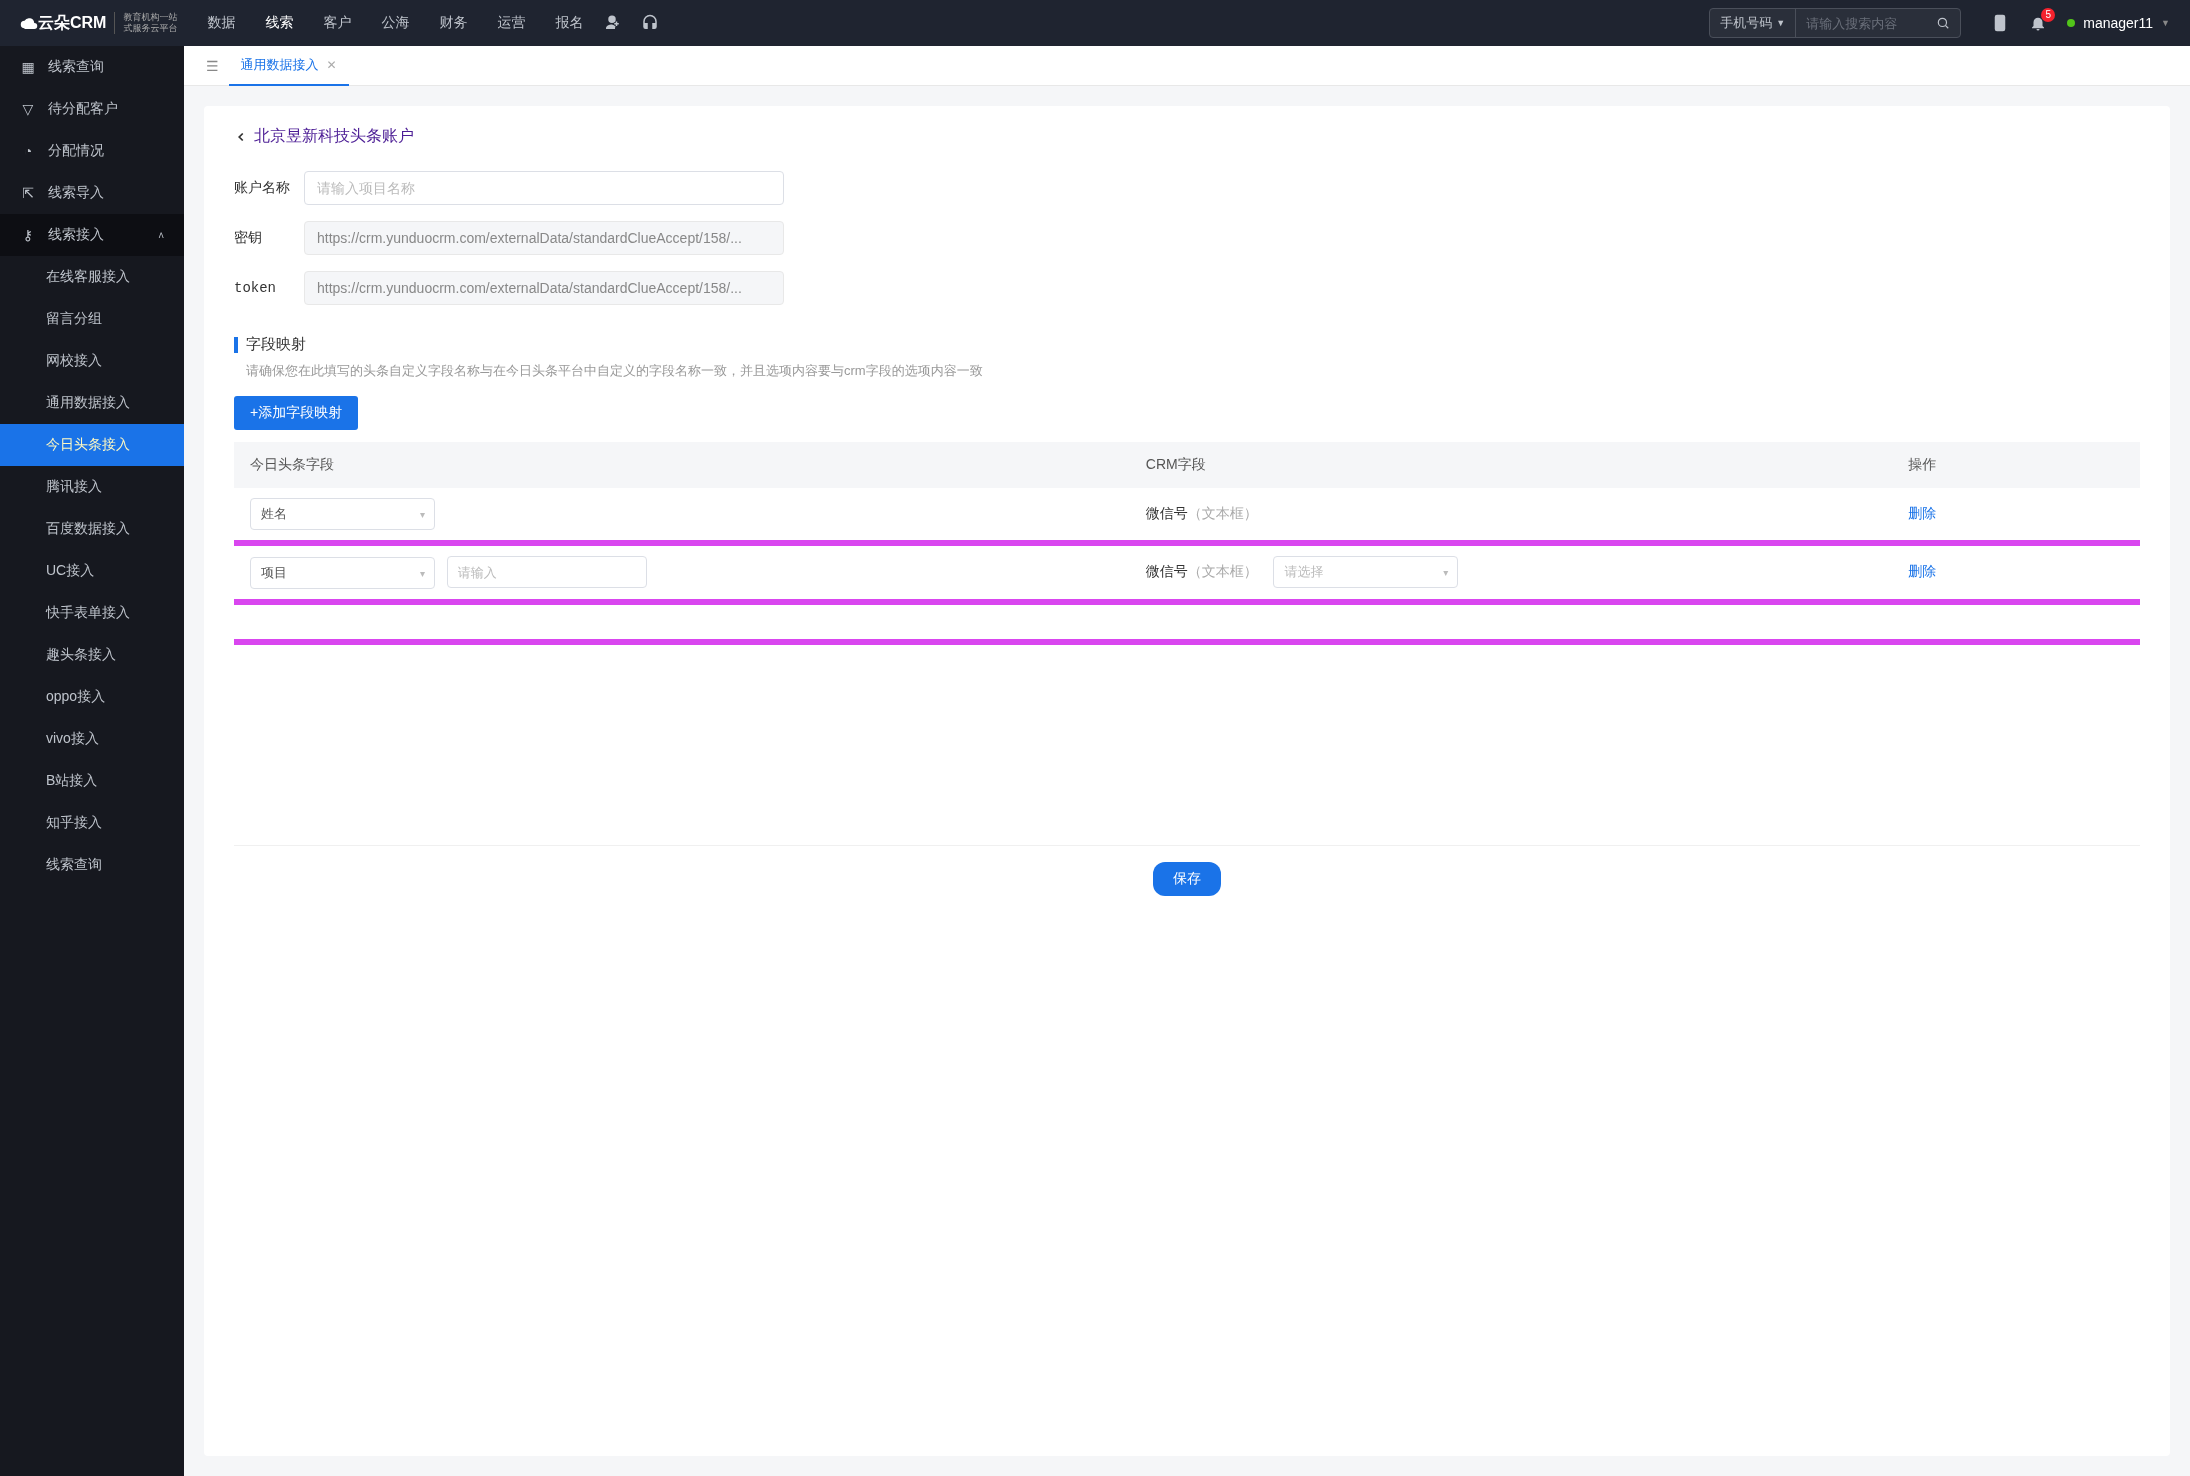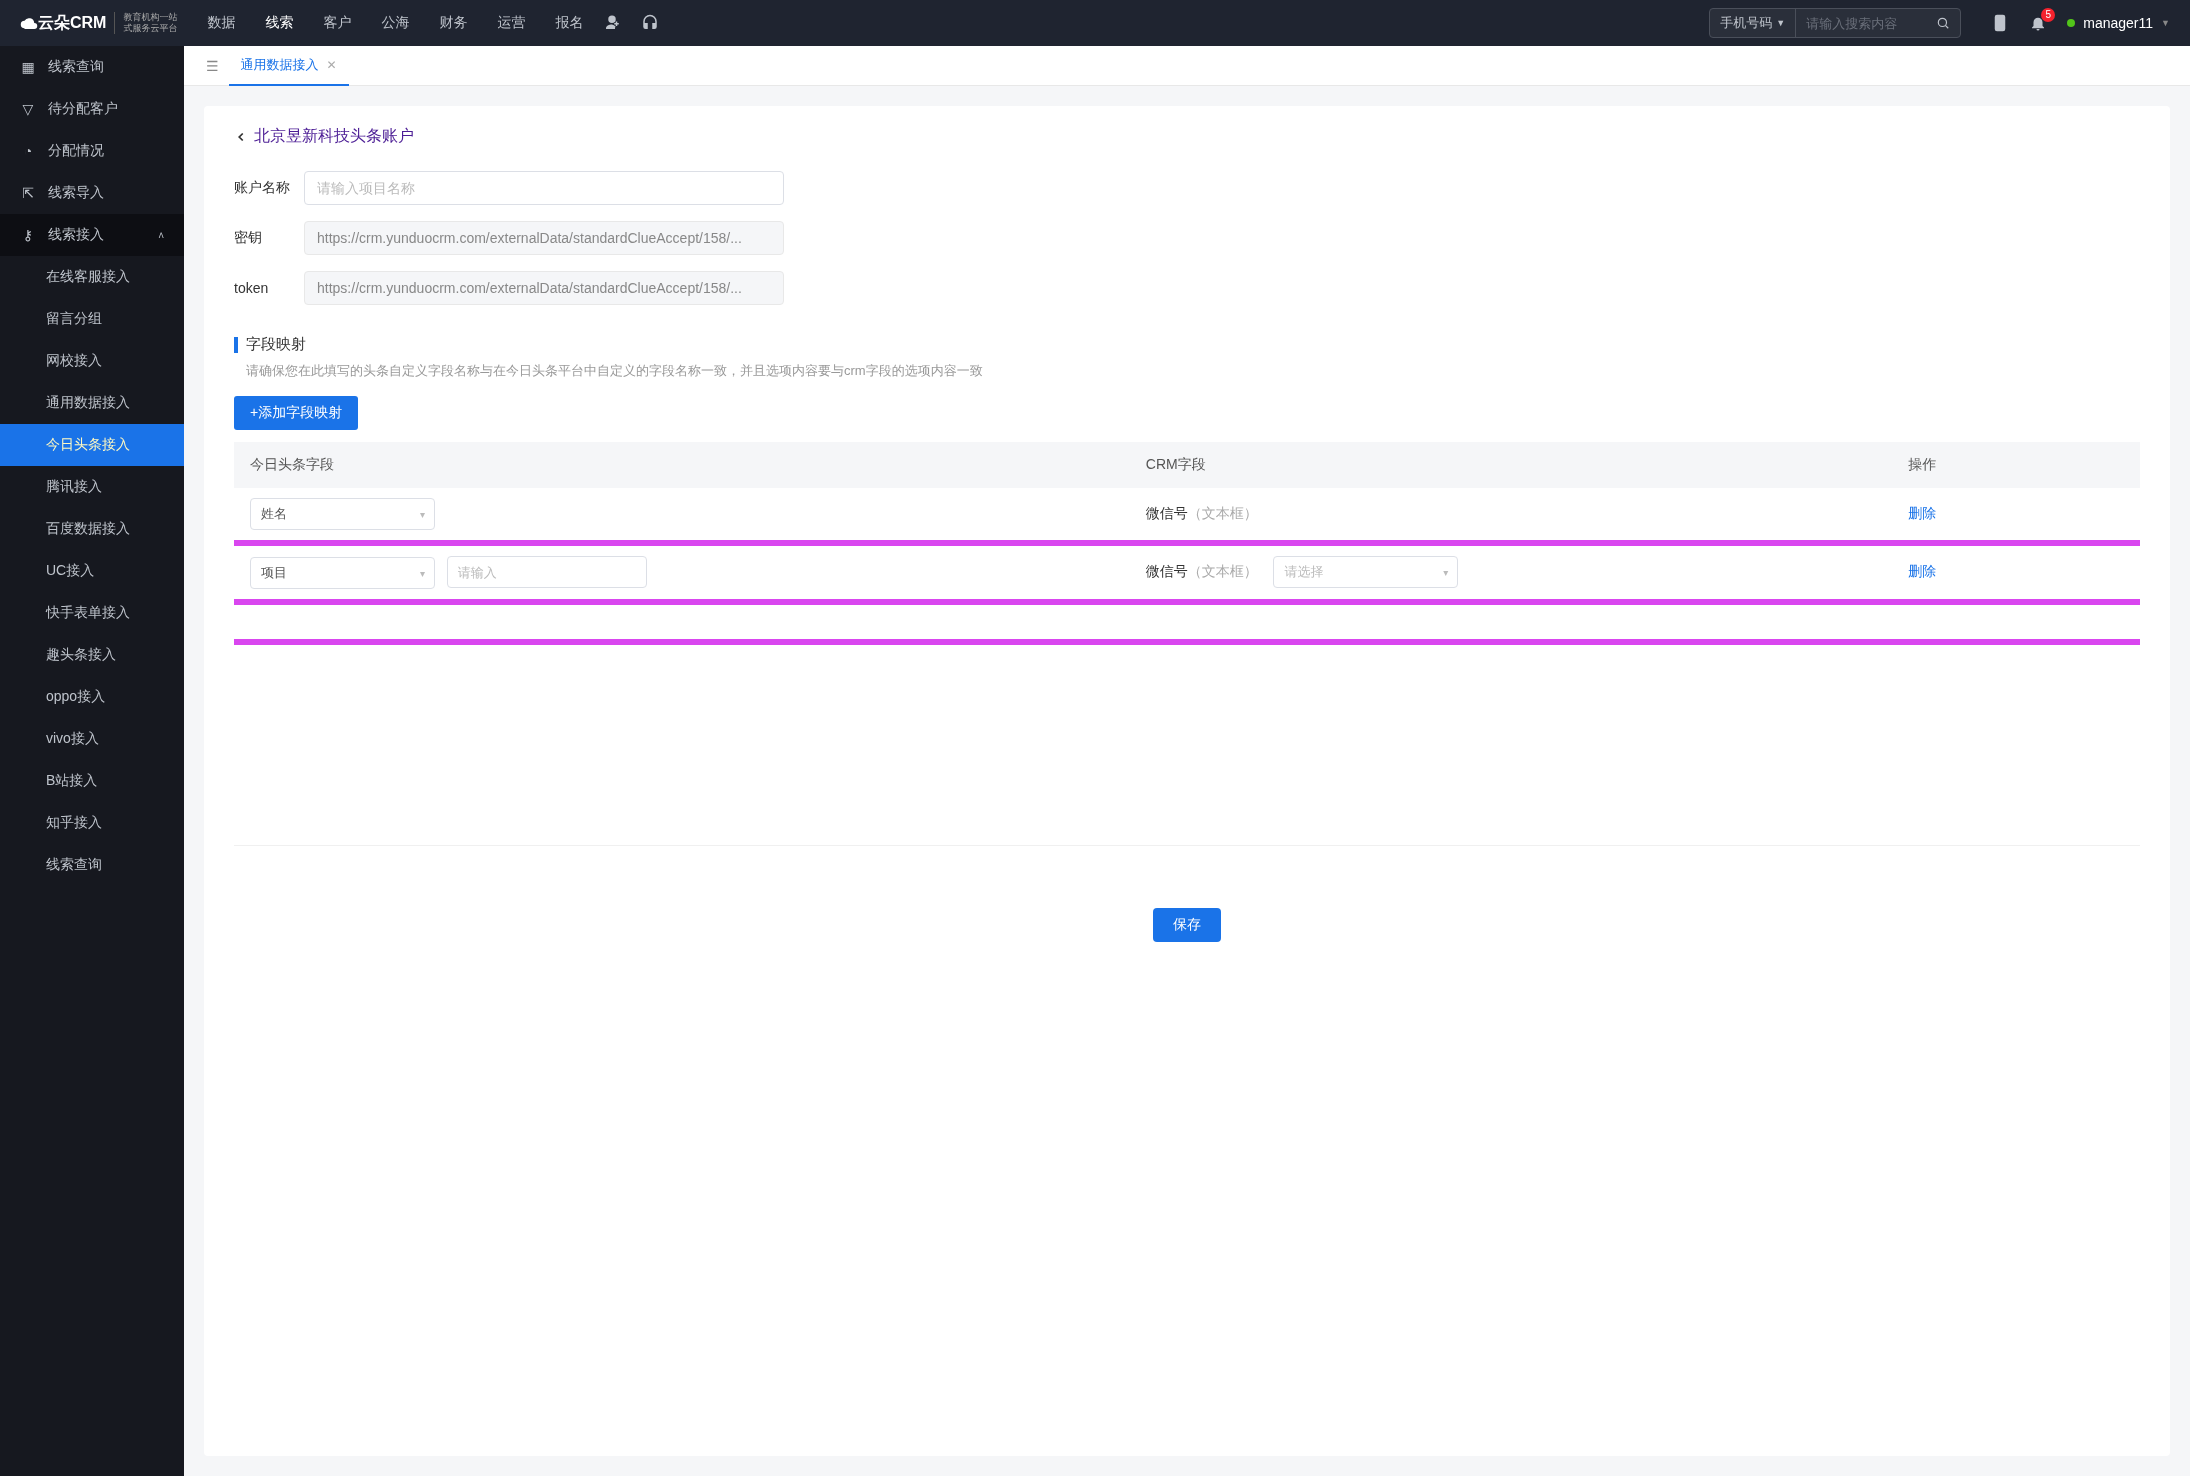--- a/index.html
+++ b/index.html
@@ -42,21 +42,21 @@
 .tab-toggle { padding: 0 10px; color: #888; cursor: pointer; }
 .tab { padding: 0 12px; height: 40px; display: flex; align-items: center; gap: 8px; border-bottom: 2px solid transparent; cursor: pointer; font-size: 13px; }
 .tab.active { color: #1a73e8; border-bottom-color: #1a73e8; }
 .tab-close { color: #aaa; font-size: 12px; cursor: pointer; }
 
 .content { flex: 1; padding: 20px; overflow-y: auto; }
 .panel { background: #fff; border-radius: 4px; padding: 20px 30px 10px; min-height: 100%; position: relative; }
 .breadcrumb { display: flex; align-items: center; gap: 6px; font-size: 16px; color: #4c1d95; font-weight: 500; margin-bottom: 24px; }
 .back-arrow { cursor: pointer; display: flex; align-items: center; }
 .form-row { display: flex; align-items: center; margin-bottom: 16px; }
-.form-label { width: 70px; color: #333; font-size: 14px; }
+.form-label { width: 70px; color: #333; font-size: 14px; font-family: Liberation Mono, monospace; }
 .form-input { flex: 0 0 480px; height: 34px; border: 1px solid #dcdfe6; border-radius: 4px; padding: 0 12px; font-size: 14px; color: #555; }
 .form-input.readonly { background: #f5f6f8; color: #888; border-color: #e8e8e8; }
 .form-input::placeholder { color: #bbb; }
 
 .section-head { display: flex; align-items: center; margin-top: 30px; margin-bottom: 8px; }
 .section-bar { width: 4px; height: 16px; background: #1a73e8; margin-right: 8px; }
 .section-title { font-size: 15px; font-weight: 500; color: #333; }
 .section-hint { color: #999; font-size: 13px; margin-bottom: 16px; padding-left: 12px; }
 
 .add-btn { background: #1a73e8; color: #fff; border: none; border-radius: 3px; padding: 8px 16px; font-size: 14px; cursor: pointer; margin-bottom: 12px; }
@@ -68,21 +68,21 @@
 .cell-select.placeholder { color: #bbb; }
 .select-wrap { position: relative; display: inline-block; }
 .select-caret { position: absolute; right: 10px; top: 50%; transform: translateY(-50%); pointer-events: none; color: #bbb; font-size: 10px; }
 .cell-input { height: 32px; border: 1px solid #dcdfe6; border-radius: 4px; padding: 0 10px; font-size: 13px; width: 200px; }
 .cell-input::placeholder { color: #bbb; }
 .crm-field { color: #333; }
 .crm-hint { color: #aaa; }
 .delete-link { color: #1a73e8; cursor: pointer; }
 
 .footer-bar { position: sticky; bottom: 0; background: #fff; padding: 16px 0; text-align: center; border-top: 1px solid #f0f0f0; margin-top: 200px; }
-.save-btn { background: #1a73e8; color: #fff; border: none; border-radius: 4px; padding: 8px 20px; font-size: 14px; cursor: pointer; margin-top: 46px; }
+.save-btn { background: #1a73e8; color: #fff; border: none; border-radius: 12px; padding: 8px 20px; font-size: 14px; cursor: pointer; }
 
 svg { display: block; }
 </style>
 </head>
 <body>
 
 <div class="header">
   <div class="logo">
     <div class="logo-mark">
       <svg width="18" height="18" viewBox="0 0 24 24" fill="#fff">

